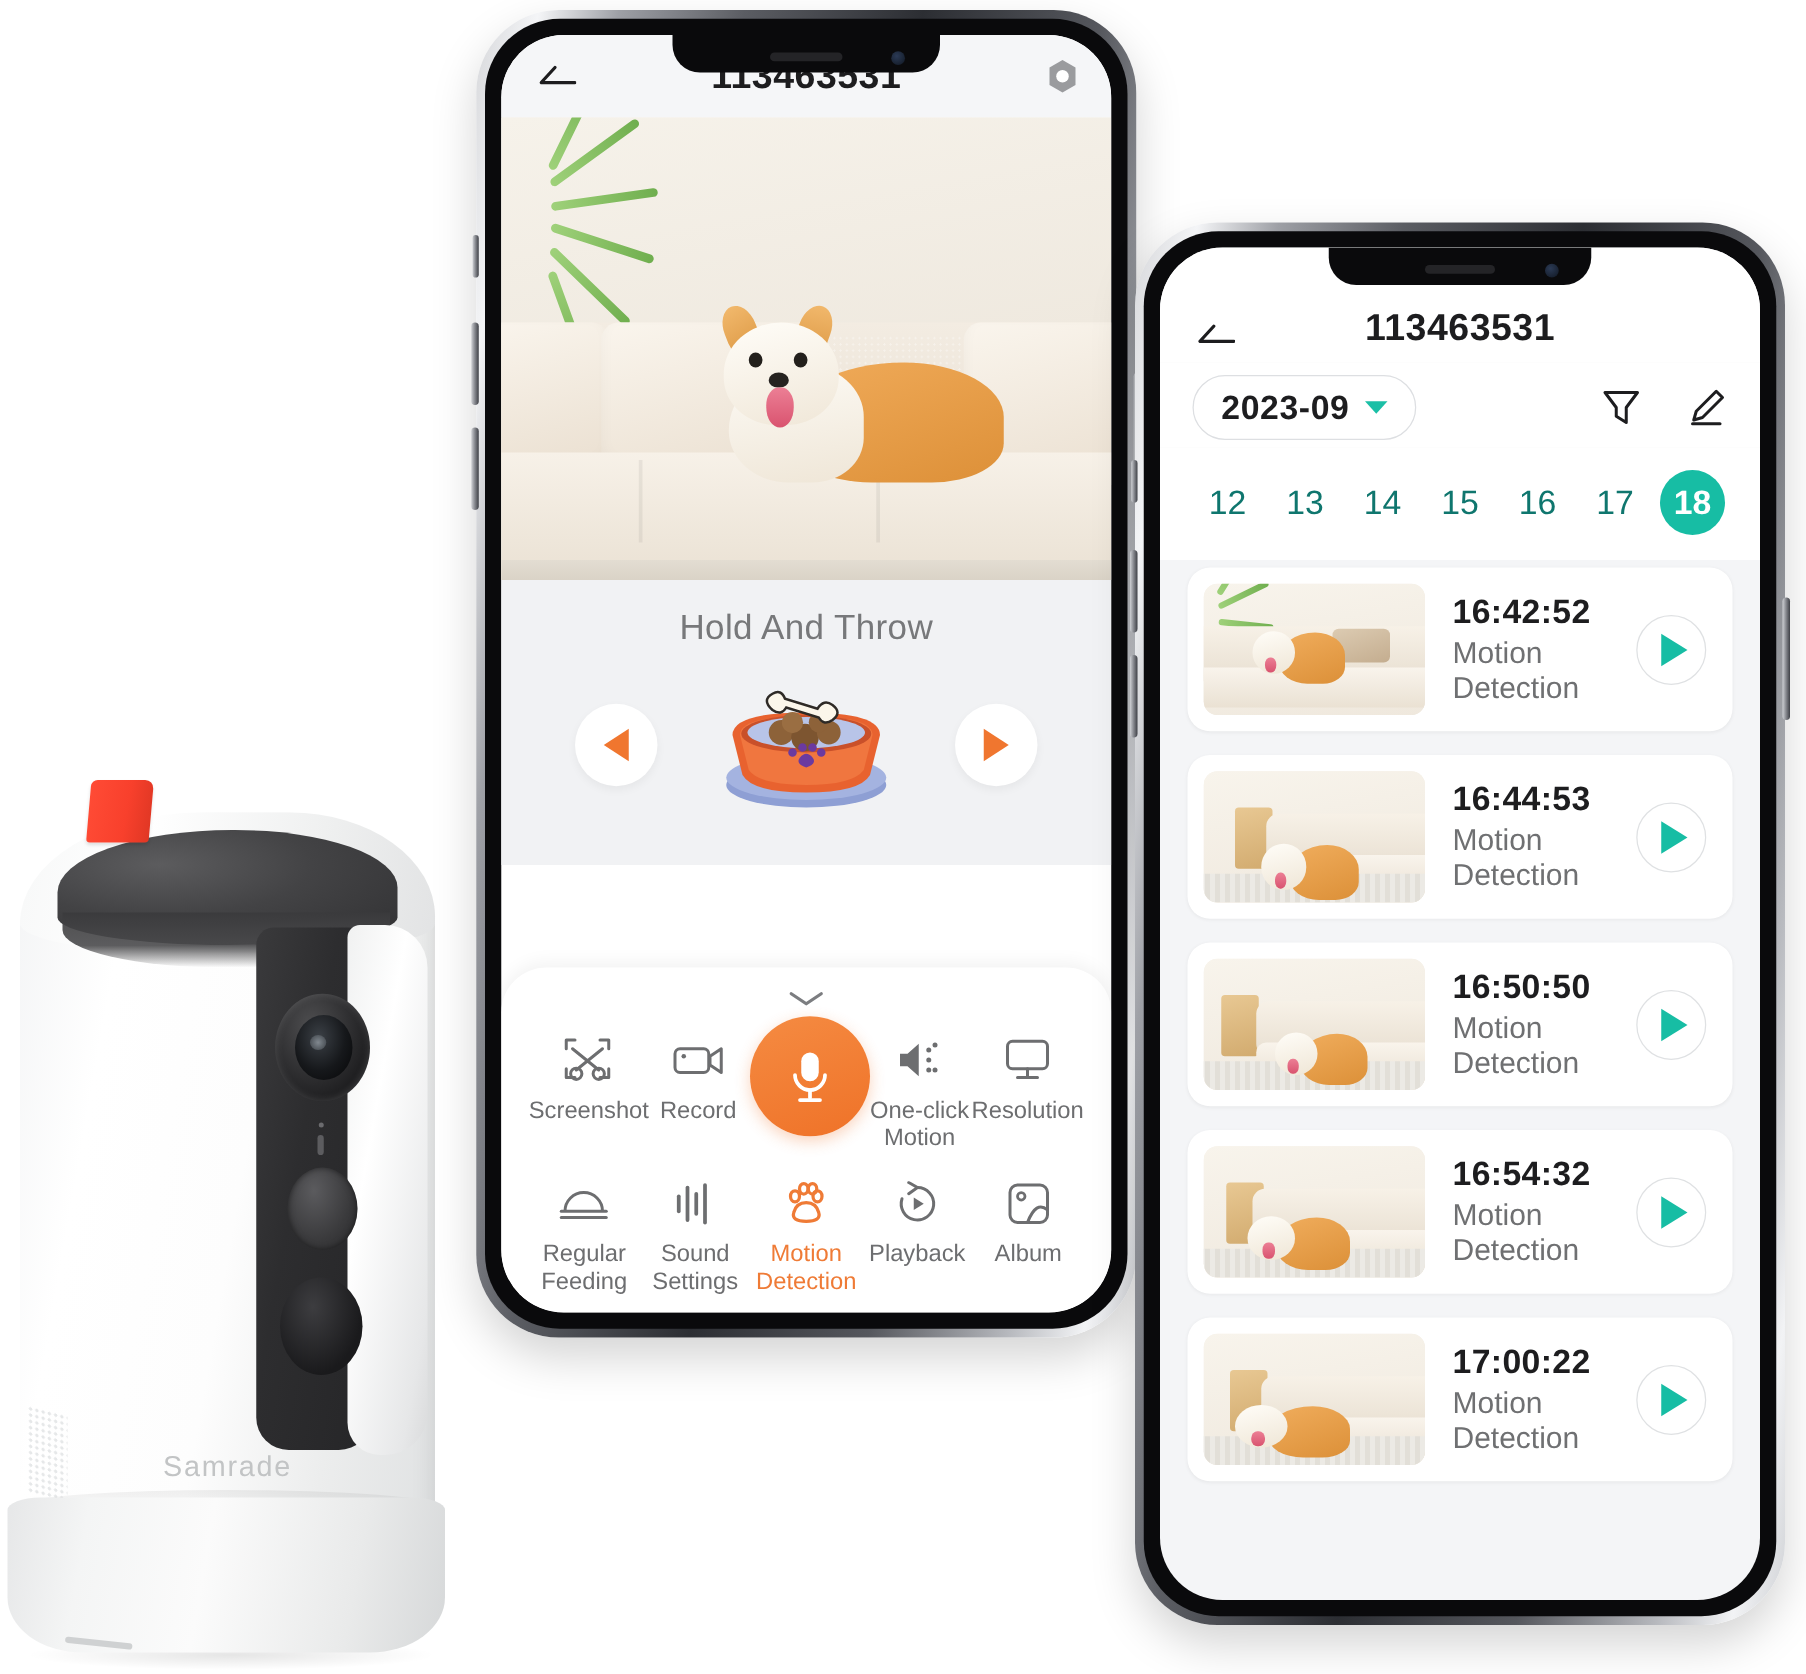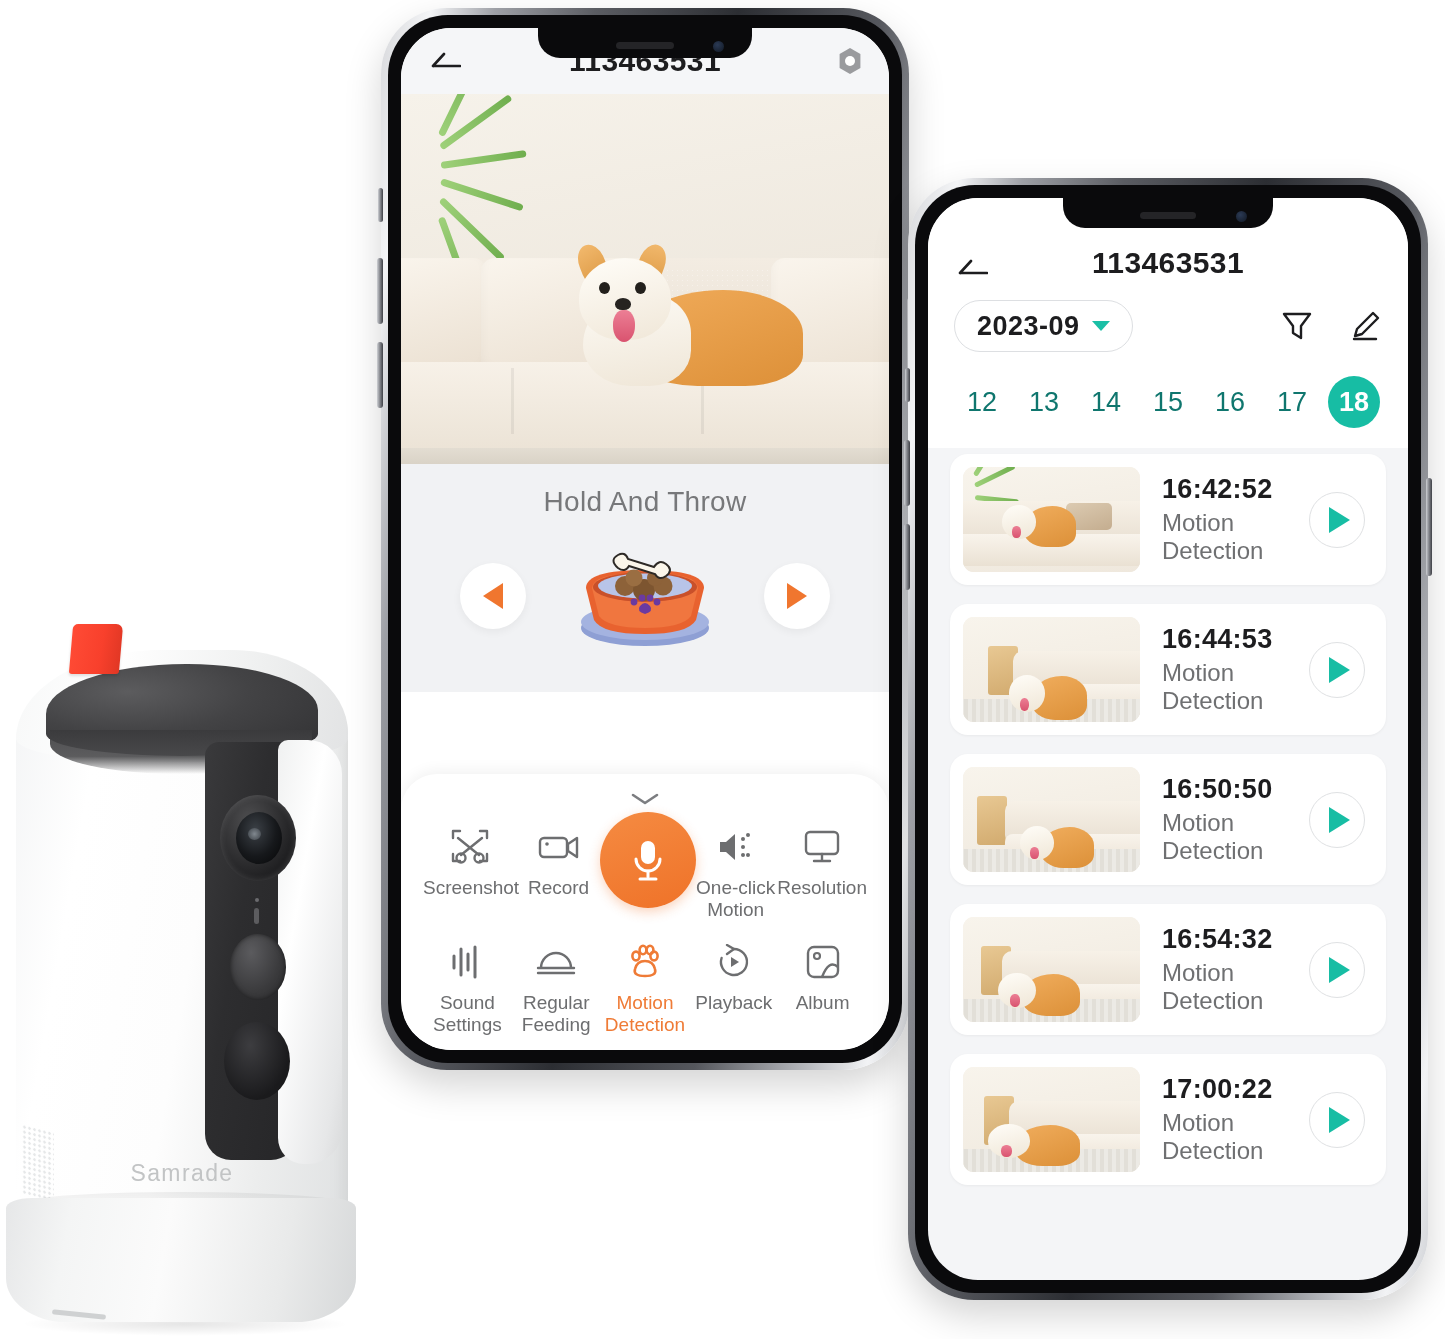--- a/index.html
+++ b/index.html
@@ -447,41 +447,41 @@
                   <path d="M21 26 V32 M13 33 H29" stroke="#6d6e70" stroke-width="2.4" stroke-linecap="round"></path>
                 </svg>
               </div>
               <div class="lbl">Resolution</div>
             </div>
           </div>
 
           <div class="ctrl-row" style="padding-top:18px;">
             <div class="ctrl">
               <div class="icbox">
+                <svg width="44" height="32" viewBox="0 0 44 32">
+                  <path d="M7 22 a15 15 0 0 1 30 0" fill="none" stroke="#6d6e70" stroke-width="2.4"></path>
+                  <path d="M4 22 H40" stroke="#6d6e70" stroke-width="2.4" stroke-linecap="round"></path>
+                  <path d="M4 27 H40" stroke="#6d6e70" stroke-width="2.4" stroke-linecap="round"></path>
+                </svg>
+              </div>
+              <div class="lbl">Regular Feeding</div>
+            </div>
+
+            <div class="ctrl">
+              <div class="icbox">
                 <svg width="40" height="34" viewBox="0 0 40 34">
                   <g stroke="#6d6e70" stroke-width="3" stroke-linecap="round">
                     <path d="M7 11 V23"></path>
                       <path d="M14 4 V30"></path>
                       <path d="M21 9 V25"></path>
                       <path d="M28 2 V32"></path>
                   </g>
                 </svg>
               </div>
               <div class="lbl">Sound Settings</div>
-            </div>
-
-            <div class="ctrl">
-              <div class="icbox">
-                <svg width="44" height="32" viewBox="0 0 44 32">
-                  <path d="M7 22 a15 15 0 0 1 30 0" fill="none" stroke="#6d6e70" stroke-width="2.4"></path>
-                  <path d="M4 22 H40" stroke="#6d6e70" stroke-width="2.4" stroke-linecap="round"></path>
-                  <path d="M4 27 H40" stroke="#6d6e70" stroke-width="2.4" stroke-linecap="round"></path>
-                </svg>
-              </div>
-              <div class="lbl">Regular Feeding</div>
             </div>
 
             <div class="ctrl active">
               <div class="icbox">
                 <svg width="44" height="36" viewBox="0 0 44 36">
                   <g fill="none" stroke="#ef7b36" stroke-width="2.6">
                     <ellipse cx="13" cy="12" rx="3.6" ry="4.4"></ellipse>
                     <ellipse cx="31" cy="12" rx="3.6" ry="4.4"></ellipse>
                     <ellipse cx="20" cy="6" rx="3.4" ry="4.2"></ellipse>
                     <ellipse cx="27" cy="6" rx="3.4" ry="4.2"></ellipse>

